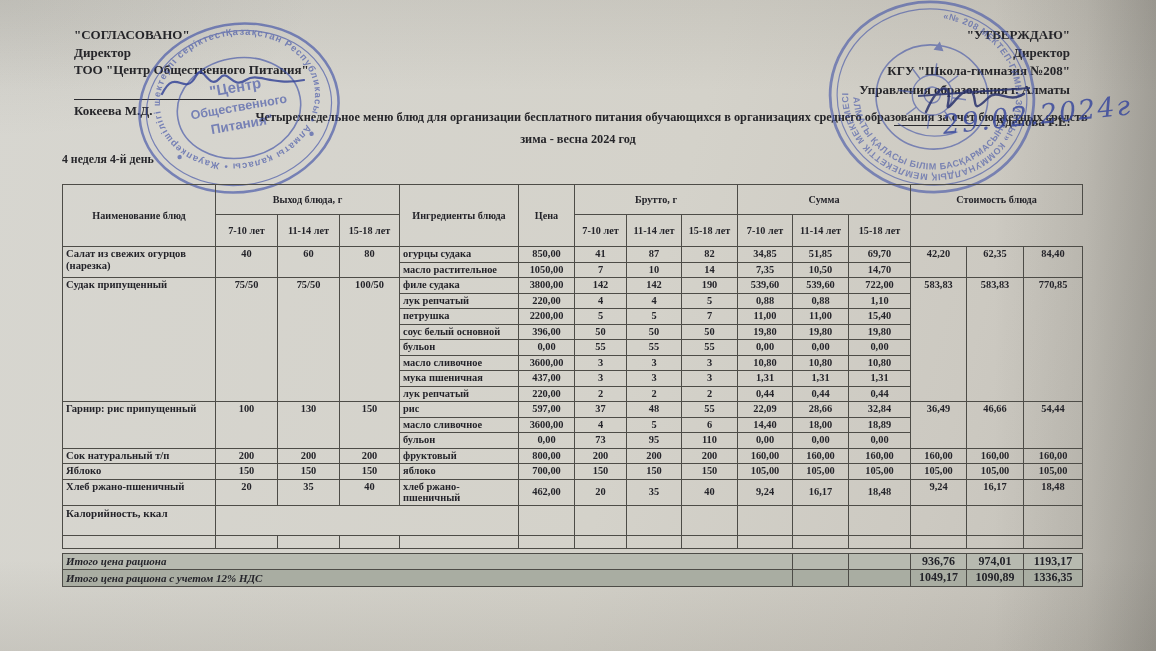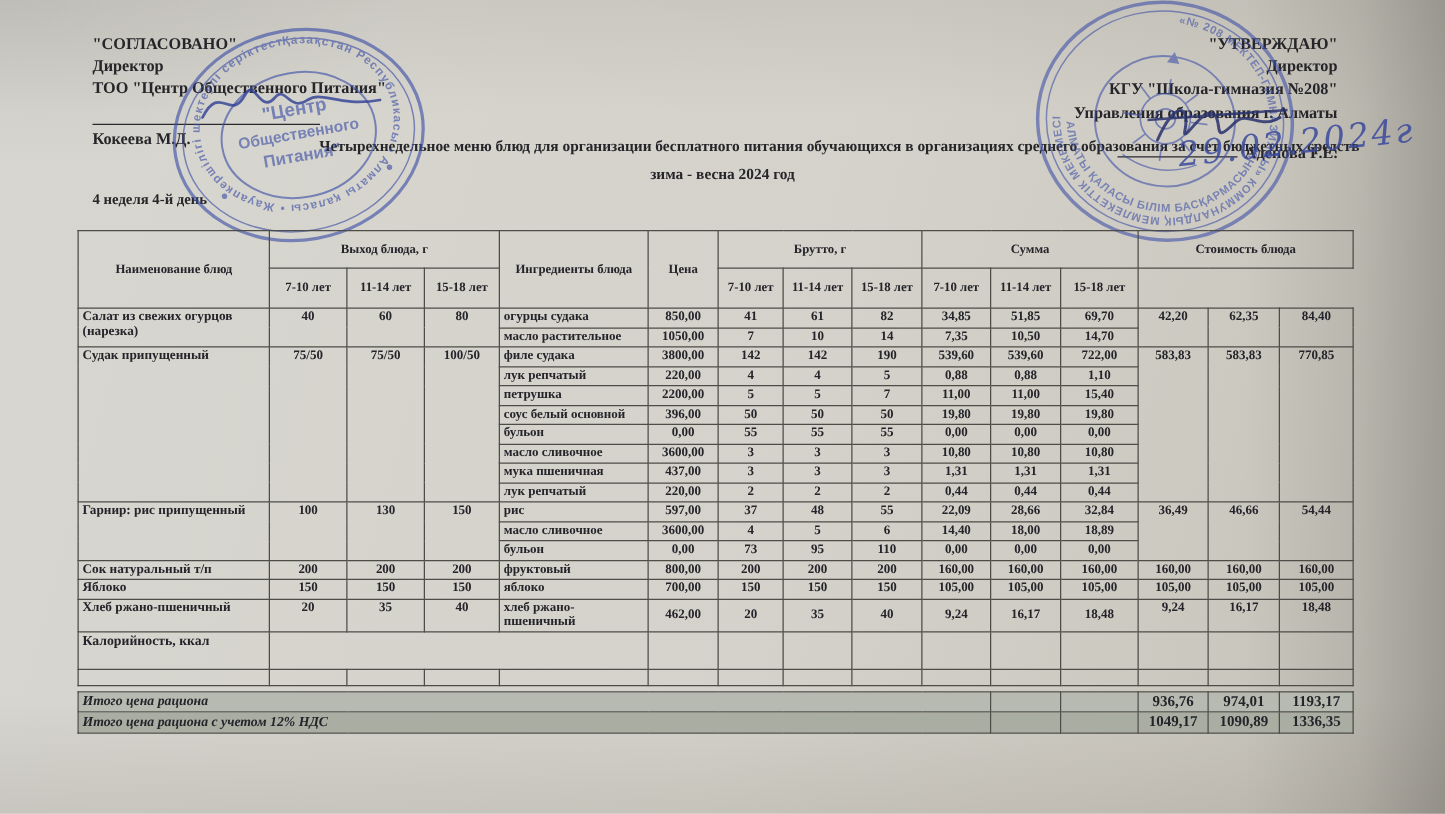--- a/index.html
+++ b/index.html
@@ -18,21 +18,21 @@
   .appr-left{left:74px;top:26px;font-size:13px;line-height:1.35;}
   .appr-left .sig-line{width:182px;border-bottom:1.5px solid #2a2a2e;height:20px;}
   .appr-left .nm{margin-top:2px;}
   
   .appr-right{right:86px;top:26px;font-size:13px;line-height:1.4;text-align:right;}
   .appr-right .name-row{margin-top:14px;}
   .appr-right .uline{display:inline-block;width:96px;border-bottom:1.5px solid #2a2a2e;height:12px;margin-right:6px;}
   
   .doc-title{left:205px;right:18px;top:110px;text-align:center;font-size:12.3px;line-height:1.25;}
   .doc-subtitle{left:0;right:0;top:132px;text-align:center;font-size:12.3px;}
-  .week-day{left:74px;top:152px;font-size:11.8px;font-family:Liberation Serif, serif;}
+  .week-day{left:62px;top:152px;font-size:11.8px;font-family:Liberation Serif, serif;}
   
   .hand-date{
     position:absolute;left:942px;top:98px;width:210px;
     font-family:"DejaVu Serif",serif;font-style:italic;font-weight:400;
     font-size:27px;color:#3b4a9d;transform:rotate(-6deg);letter-spacing:2px;
     opacity:.85;white-space:nowrap;
   }
   
   .stamp{position:absolute;pointer-events:none;}
   .stamp-left{left:134px;top:18px;transform:rotate(-10deg);opacity:.62;}
@@ -190,21 +190,21 @@
     </thead>
     <tbody>
       <tr class="ing">
         <td class="name" rowspan="2">Салат из свежих огурцов (нарезка)</td>
         <td class="out" rowspan="2">40</td>
         <td class="out" rowspan="2">60</td>
         <td class="out" rowspan="2">80</td>
         <td class="ing-name">огурцы судака</td>
         <td class="num">850,00</td>
         <td class="num">41</td>
-        <td class="num">61</td>
+        <td class="num">87</td>
         <td class="num">82</td>
         <td class="num">34,85</td>
         <td class="num">51,85</td>
         <td class="num">69,70</td>
         <td class="cost" rowspan="2">42,20</td>
         <td class="cost" rowspan="2">62,35</td>
         <td class="cost" rowspan="2">84,40</td>
       </tr>
       <tr class="ing">
         <td class="ing-name">масло растительное</td>

